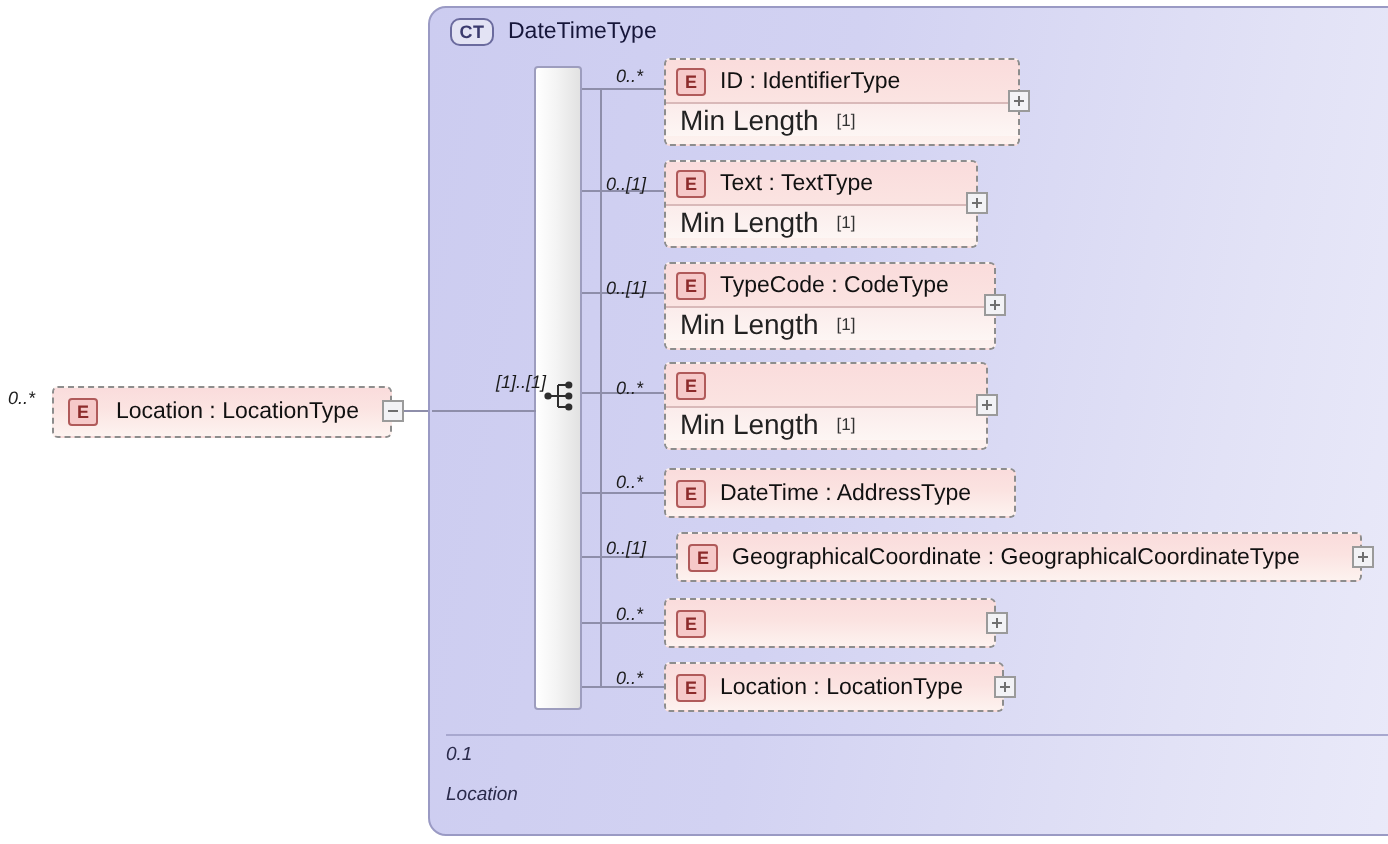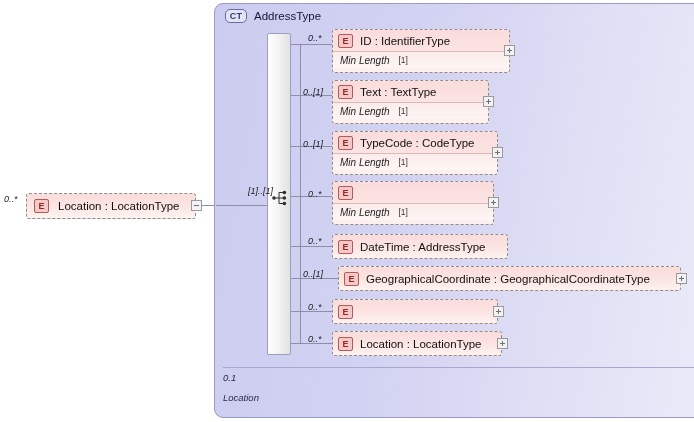--- a/index.html
+++ b/index.html
@@ -156,22 +156,21 @@
     border-top: 1px solid #d9b9b9;
     padding: 2px 6px 2px 7px;
     height: 17px;
     box-sizing: border-box;
     display: flex;
     align-items: center;
     gap: 9px;
     background: linear-gradient(to bottom, #fbeceb 0%, #fdf6f4 100%);
   }
   .facet-label {
-    font-style: italic;
-    font-size: 10px;
+    font-size: 14px;
     color: #222222;
   }
   .facet-val {
     font-size: 8.5px;
     color: #333333;
   }
 
   
   .toggle {
     position: absolute;
@@ -236,21 +235,21 @@
     </div>
   </div>
 
   <div class="toggle" style="left:191px; top:200px;"></div>
 
   <div class="hline" style="left:202px; top:205px; width:14px;"></div>
 
   <div class="ct-panel">
     <div class="ct-badge-row">
       <span class="ct-badge">CT</span>
-      <span class="ct-title">AddressType</span>
+      <span class="ct-title">DateTimeType</span>
     </div>
 
     <div class="ct-footer">
       <div>0.1</div>
       <div class="gap"></div>
       <div>Location</div>
     </div>
   </div>
 
   <div class="seq-bar"></div>

